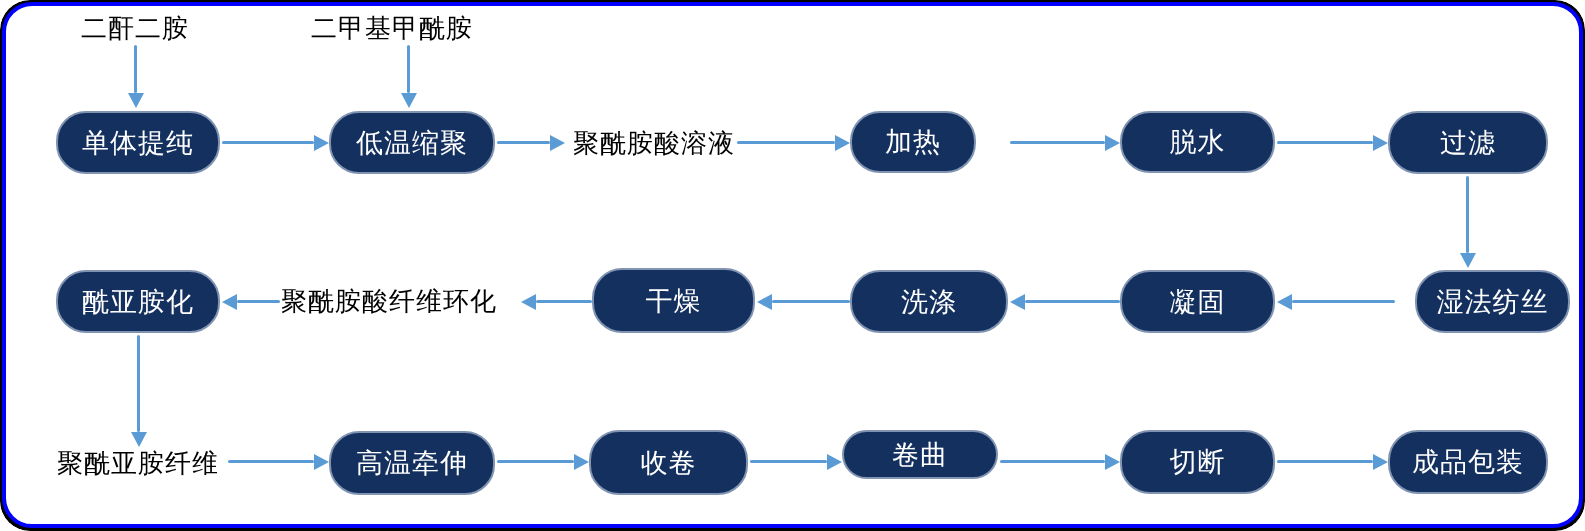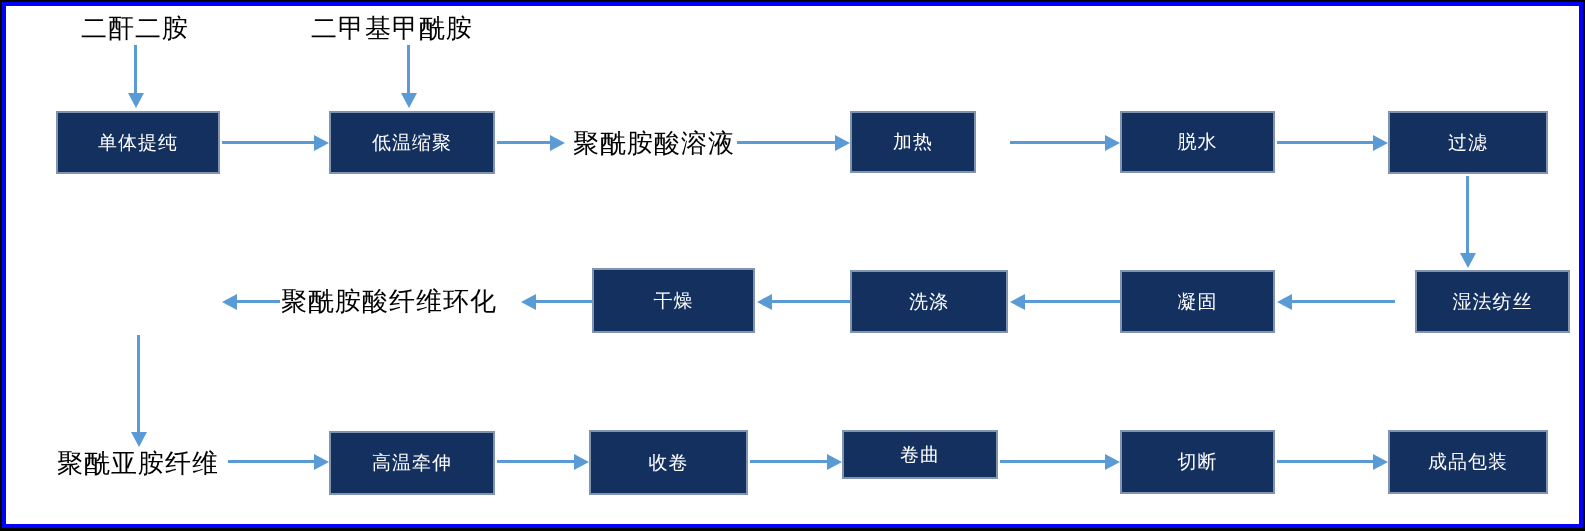--- a/index.html
+++ b/index.html
@@ -1,15 +1,15 @@
 <!DOCTYPE html>
 <html style="--box-fill: #14305f; --box-border: #8093b1; --arrow: #5b9bd5; --frame-blue: #0101fd; --frame-black: #000000; --label-text: #000000; --box-text: #ffffff;"><head>
 <meta charset="utf-8">
 <style>
-  * { margin:0; padding:0; }
+  * { margin:0; padding:0;border-radius:30px; }
   html,body { background:#ffffff; }
   .page {
     position:relative;
     width:1585px; height:531px;
     background:var(--frame-black,#000);
     font-family:"DejaVu Serif", serif;
     overflow:hidden;
   }
   .frame {
     position:absolute; left:2px; top:2px; right:2px; bottom:3px;
@@ -18,21 +18,21 @@
     box-sizing:border-box;
   }
   .layer { position:absolute; left:0; top:0; width:100%; height:100%; }
   .box {
     position:absolute;
     background:var(--box-fill,#14305f);
     border:2px solid var(--box-border,#8093b1);
     box-sizing:border-box;
     color:var(--box-text,#ffffff);
     display:flex; align-items:center; justify-content:center;
-    font-size:19px; letter-spacing:1px; white-space:nowrap;
+    font-size:27px; letter-spacing:1px; white-space:nowrap;
   }
   .flow-label {
     position:absolute;
     color:var(--label-text,#000000);
     font-size:26px; letter-spacing:1px; line-height:31px;
     white-space:nowrap; text-align:center;
   }
   .harrow { position:absolute; height:3px; background:var(--arrow,#5b9bd5); }
   .harrow.right::after {
     content:""; position:absolute; left:100%; top:50%; transform:translateY(-50%);
@@ -80,20 +80,21 @@
     <div class="harrow right" style="left:737px; top:141px; width:98px;"></div>
     <div class="harrow right" style="left:1010px; top:141px; width:95px;"></div>
     <div class="harrow right" style="left:1277px; top:141px; width:96px;"></div>
 
     <div class="varrow down" style="left:1466px; top:176px; height:77px;"></div>
 
     <div class="box" style="left:1395px; top:270px; width:155px; height:63px;margin-left:20px;">湿法纺丝</div>
     <div class="box" style="left:1120px; top:270px; width:155px; height:63px;">凝固</div>
     <div class="box" style="left:850px; top:270px; width:158px; height:63px;">洗涤</div>
     <div class="box" style="left:592px; top:268px; width:163px; height:65px;">干燥</div>
+    <div class="box" style="left:56px; top:270px; width:164px; height:63px;">酰亚胺化</div>
 
     <div class="flow-label" style="left:281px; top:286px;">聚酰胺酸纤维环化</div>
 
     <div class="harrow left" style="left:1292px; top:300px; width:103px;"></div>
     <div class="harrow left" style="left:1025px; top:300px; width:95px;"></div>
     <div class="harrow left" style="left:772px; top:300px; width:78px;"></div>
     <div class="harrow left" style="left:536px; top:300px; width:56px;"></div>
     <div class="harrow left" style="left:237px; top:300px; width:43px;"></div>
 
     <div class="varrow down" style="left:137px; top:335px; height:97px;"></div>

